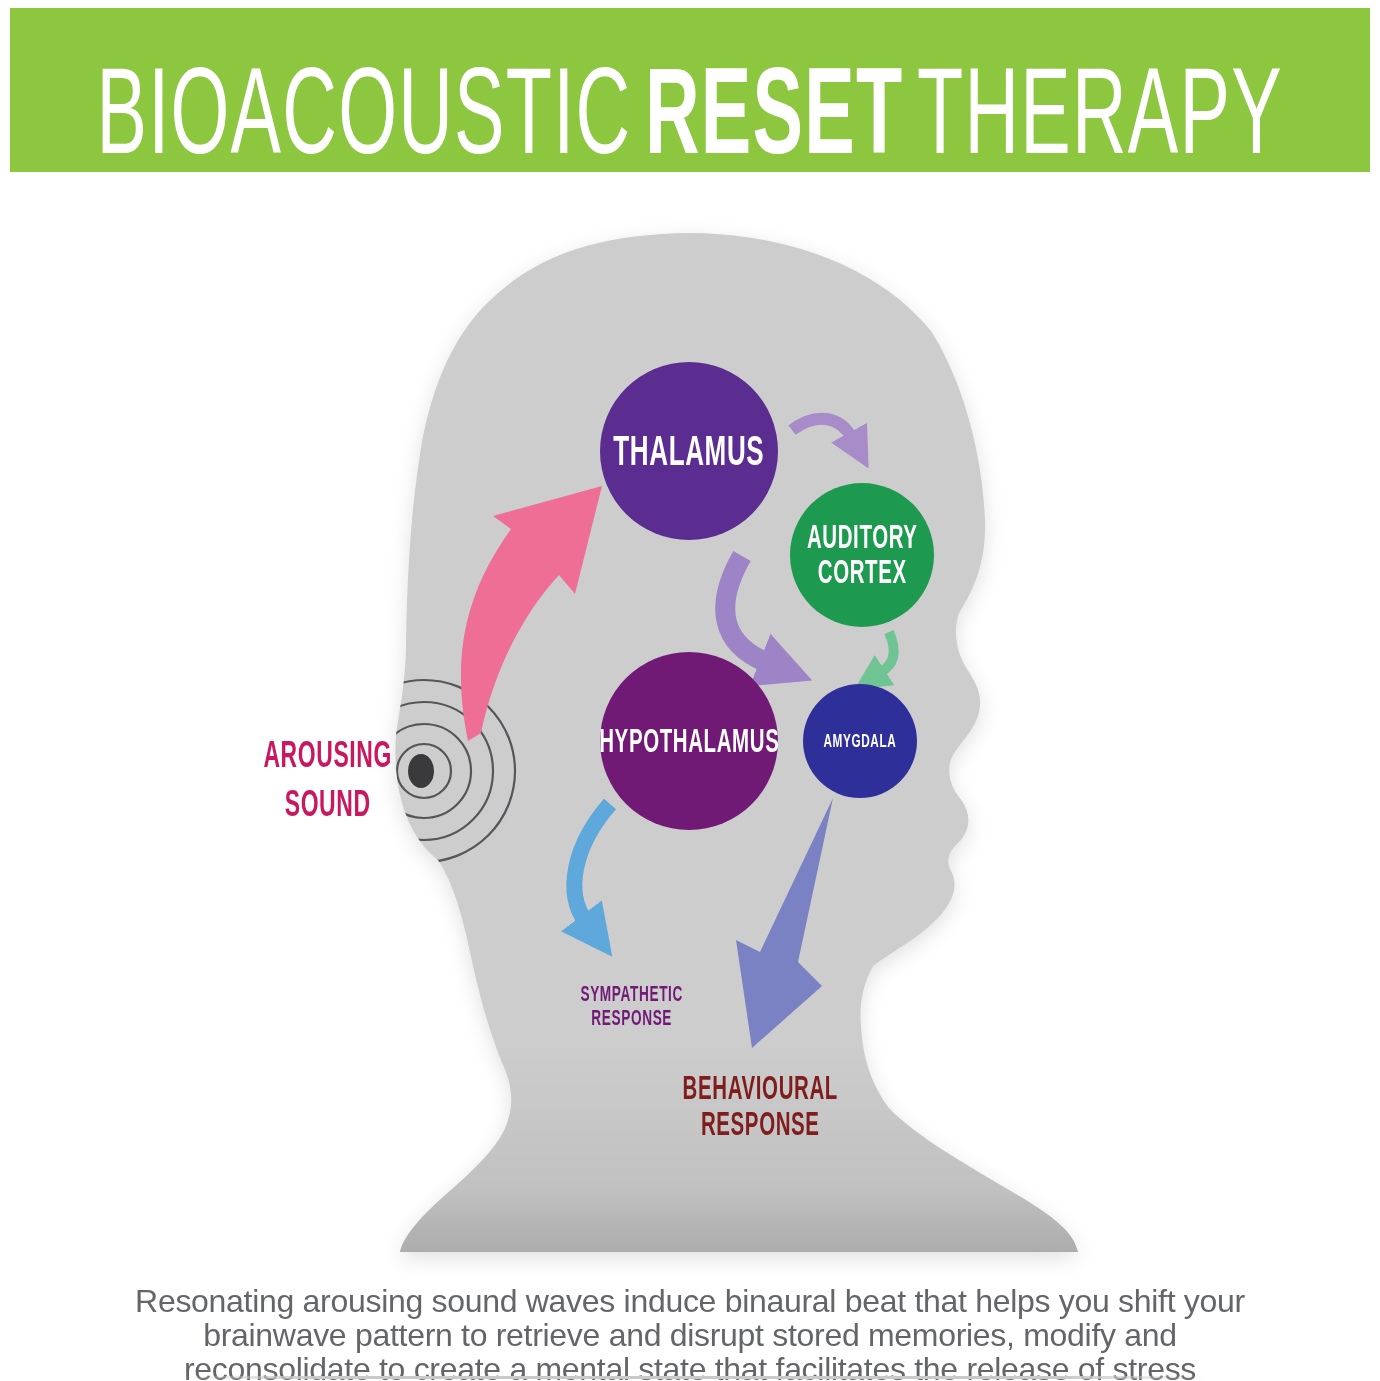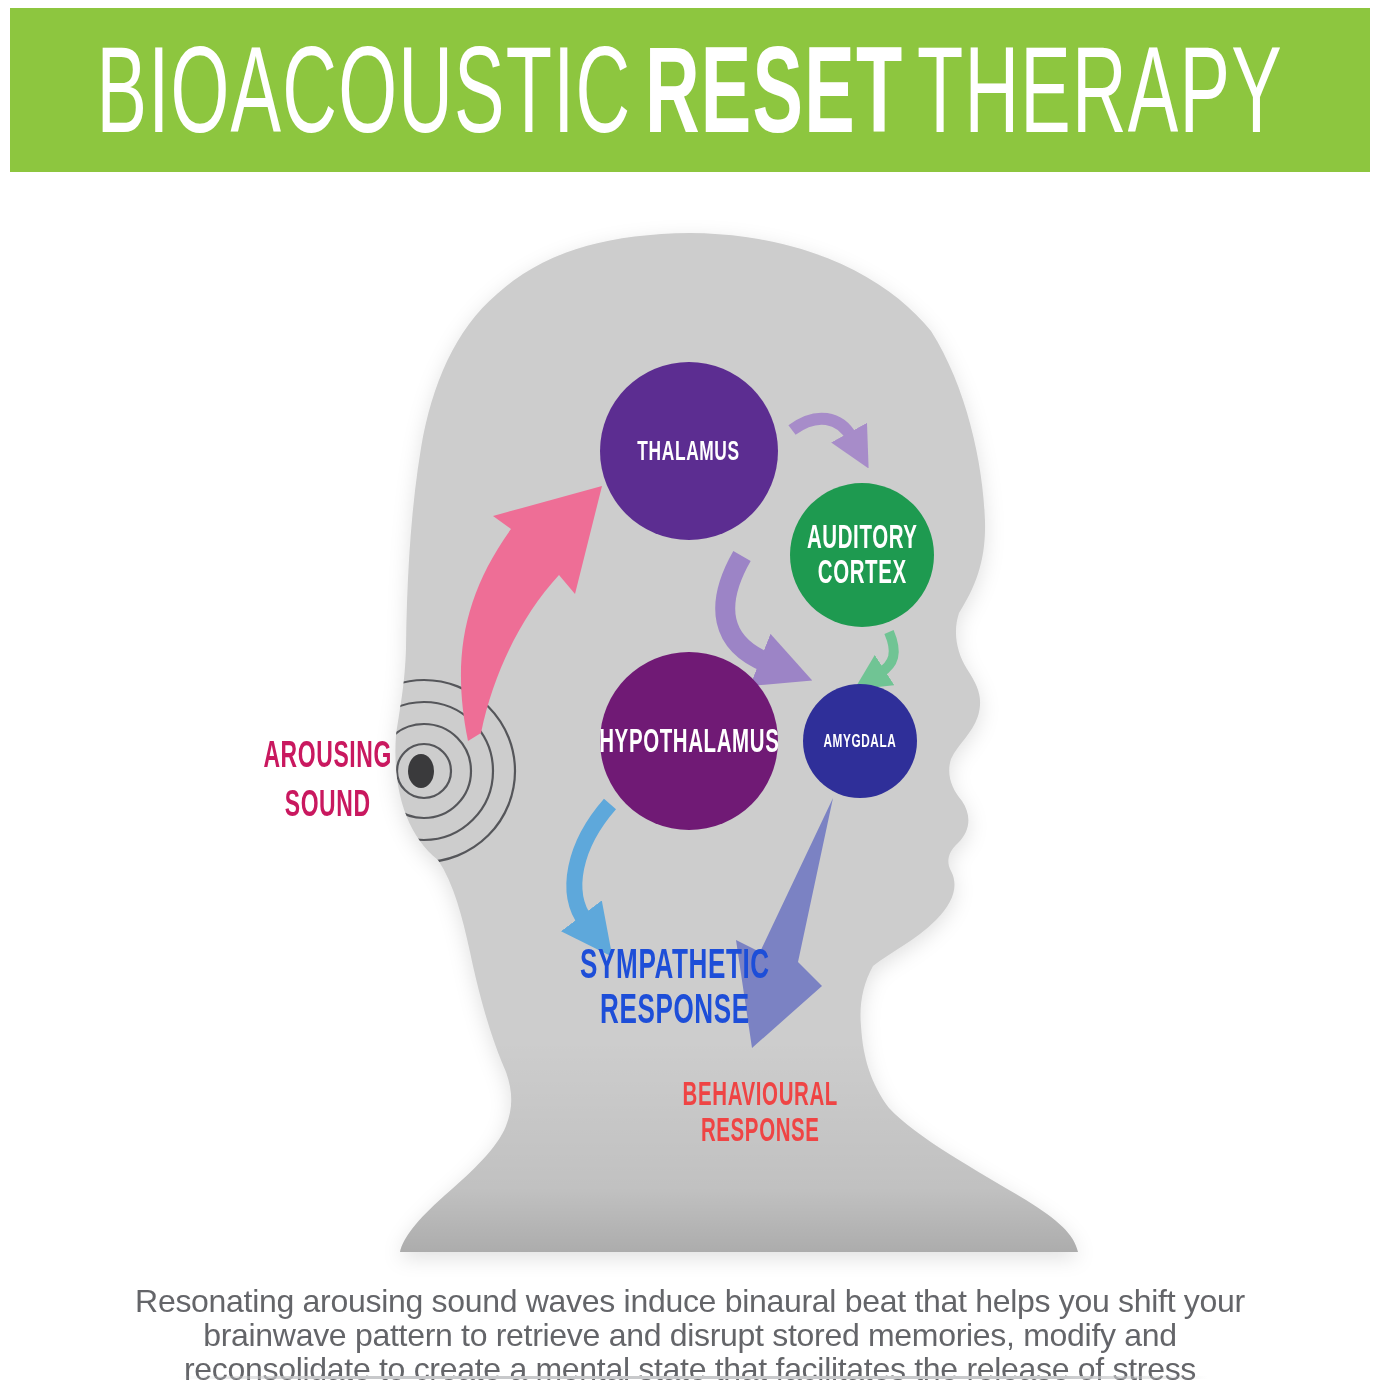--- a/index.html
+++ b/index.html
@@ -1,43 +1,43 @@
 <!DOCTYPE html>
 <html><head>
 <meta charset="utf-8">
 <style>
   html,body{margin:0;padding:0;background:#fff;}
   .page{position:relative;width:1380px;height:1381px;background:#ffffff;overflow:hidden;
         font-family:"Liberation Sans",sans-serif;}
 
   
   .banner{position:absolute;left:10px;top:8px;width:1360px;height:164px;background:#8dc63f;
-          display:flex;align-items:center;justify-content:center;}
+          display:flex;align-items:flex-end;justify-content:center;}
   .banner h1{margin:0;color:#ffffff;font-size:122px;line-height:1;white-space:nowrap;
              letter-spacing:2px;transform:scaleX(0.62);transform-origin:50% 50%;font-weight:400;}
   .banner .t-light{font-weight:400;}
   .banner .t-bold{font-weight:700;margin:0 0.18em;}
 
   
   .svg-layer{position:absolute;left:0;top:0;width:1380px;height:1381px;}
 
   .node{position:absolute;border-radius:50%;display:flex;align-items:center;justify-content:center;
         color:#ffffff;font-weight:700;}
   .cond{display:inline-block;transform:scaleX(0.62);transform-origin:50% 50%;
         white-space:pre-line;text-align:center;letter-spacing:1px;line-height:1.05;}
-  #node-thalamus     {left:600px;top:362px;width:178px;height:178px;background:#5c2d91;font-size:28px;}
+  #node-thalamus     {left:600px;top:362px;width:178px;height:178px;background:#5c2d91;font-size:42px;}
   #node-auditory     {left:790px;top:483px;width:144px;height:144px;background:#1e9a50;font-size:33px;justify-content:center;}
   #node-hypothalamus {left:600px;top:652px;width:178px;height:178px;background:#701a75;font-size:33px;}
   #node-amygdala     {left:803px;top:684px;width:114px;height:114px;background:#2f2f99;font-size:19px;}
 
   .side-label{position:absolute;text-align:center;font-weight:700;}
   #label-arousing   {left:224px;top:731px;width:160px;color:#c9185f;font-size:37px;}
   #label-arousing .cond{line-height:1.32;}
-  #label-sympathetic{left:522px;top:941px;width:220px;color:#1d4ed8;font-size:42px;}
-  #label-behavioural{left:635px;top:1070px;width:220px;color:#ef4444;font-size:33px;margin-top:6px;}
+  #label-sympathetic{left:522px;top:982px;width:220px;color:#701a75;font-size:22px;}
+  #label-behavioural{left:635px;top:1070px;width:220px;color:#7f1d1d;font-size:33px;}
   #label-sympathetic .cond,#label-behavioural .cond{line-height:1.08;}
 
   
   .footer-text{position:absolute;left:0;top:1252px;width:1380px;text-align:center;
                color:#646569;font-size:32px;line-height:34px;letter-spacing:-0.3px;
                white-space:pre-line;font-weight:400;}
   .divider{position:absolute;top:1376px;left:178px;width:1030px;height:3px;
            background:linear-gradient(90deg,rgba(200,201,203,0) 0%,#c8c9cb 14%,#c8c9cb 86%,rgba(200,201,203,0) 100%);}
 </style>
 </head>

